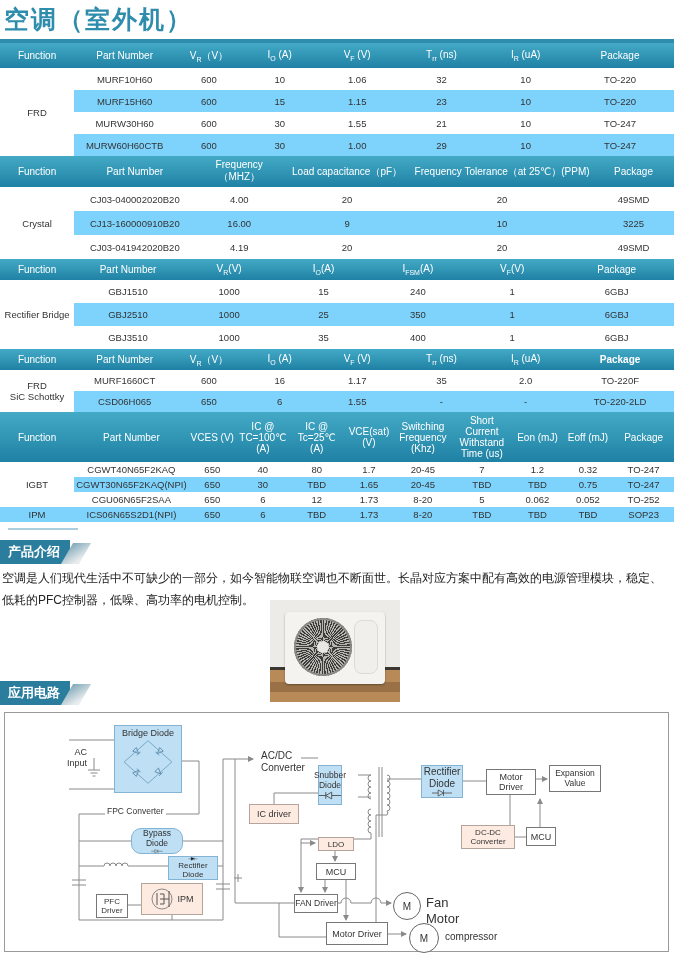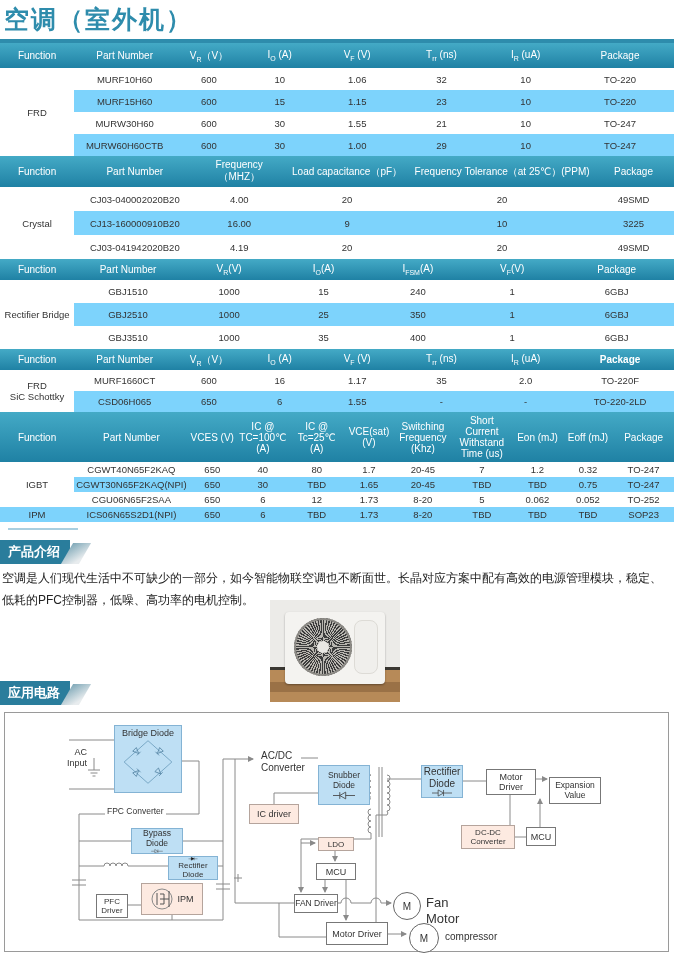--- a/index.html
+++ b/index.html
@@ -468,21 +468,21 @@
         <g transform="translate(17,39) rotate(-45)">
             <path d="M-4 -3 L-4 3 L3 0 Z M3 -3 V3"></path>
           </g>
         <g transform="translate(43,39) rotate(45)">
             <path d="M-4 -3 L-4 3 L3 0 Z M3 -3 V3"></path>
           </g>
       </g>
     </svg>
   </div>
 
-  <div class="blk blue" style="left:126px;top:115px;width:52px;height:26px;">
+  <div class="blk blue" style="left:126px;top:115px;width:52px;height:26px;border-radius:10px;">
     <div style="font-size:8.5px;">Bypass Diode</div>
     <svg width="22" height="9" viewBox="0 0 26 10">
       <path d="M0 5 H8 M8 1 L8 9 L15 5 Z M15 1 V9 M15 5 H26" stroke="#444" fill="none"></path>
     </svg>
   </div>
 
   <div class="blk blue" style="left:163px;top:143px;width:50px;height:24px;">
     <svg width="26" height="10" viewBox="0 0 30 12">
       <path d="M0 6 H9 M9 1 L9 11 L19 6 Z" stroke="#111" fill="#111"></path>
         <path d="M19 1 V11 M19 6 H30" stroke="#111" fill="none"></path>
@@ -494,21 +494,21 @@
 Driver</div>
 
   <div class="blk pink" style="left:136px;top:170px;width:62px;height:32px;flex-direction:row;gap:3px;">
     <svg width="24" height="24" viewBox="0 0 24 24">
       <circle cx="12" cy="12" r="10" stroke="#8a8a8a" fill="none"></circle>
       <path d="M7 6 V18 M10 7 H14 M10 12 H14 M10 17 H14 M14 7 V17 M14 12 H19 M19 4 V20" stroke="#555" fill="none"></path>
     </svg>
     <div style="font-size:9px;">IPM</div>
   </div>
 
-  <div class="blk blue pre" style="left:313px;top:52px;width:52px;height:40px;">
+  <div class="blk blue pre" style="left:313px;top:52px;width:24px;height:40px;">
     <div class="pre" style="font-size:8.5px;">Snubber
 Diode</div>
     <svg width="22" height="9" viewBox="0 0 26 10">
       <path d="M0 5 H8 M15 1 L15 9 L8 5 Z M8 1 V9 M15 5 H26" stroke="#444" fill="none"></path>
     </svg>
   </div>
 
   <div class="blk blue" style="left:416px;top:52px;width:42px;height:33px;">
     <div class="pre" style="font-size:10px;">Rectifier
 Diode</div>
@@ -520,21 +520,21 @@
   <div class="blk pink" style="left:244px;top:91px;width:50px;height:20px;font-size:9px;">IC driver</div>
 
   <div class="blk pink" style="left:313px;top:124px;width:36px;height:14px;font-size:8px;">LDO</div>
 
   <div class="blk wbox" style="left:311px;top:150px;width:40px;height:17px;font-size:9px;">MCU</div>
 
   <div class="blk wbox" style="left:289px;top:181px;width:44px;height:19px;font-size:8.5px;">FAN Driver</div>
 
   <div class="blk wbox" style="left:481px;top:56px;width:50px;height:26px;font-size:9px;">Motor Driver</div>
 
-  <div class="blk wbox pre" style="left:544px;top:64px;width:52px;height:27px;font-size:8.5px;text-align:center;">Expansion
+  <div class="blk wbox pre" style="left:544px;top:52px;width:52px;height:27px;font-size:8.5px;text-align:center;">Expansion
 Value</div>
 
   <div class="blk pink pre" style="left:456px;top:112px;width:54px;height:24px;font-size:8px;">DC-DC
 Converter</div>
 
   <div class="blk wbox" style="left:521px;top:114px;width:30px;height:19px;font-size:9px;">MCU</div>
 
   <div class="blk wbox" style="left:321px;top:209px;width:62px;height:23px;font-size:9px;">Motor Driver</div>
 
   <div class="mcircle" style="left:388px;top:179px;width:26px;height:26px;">M</div>

